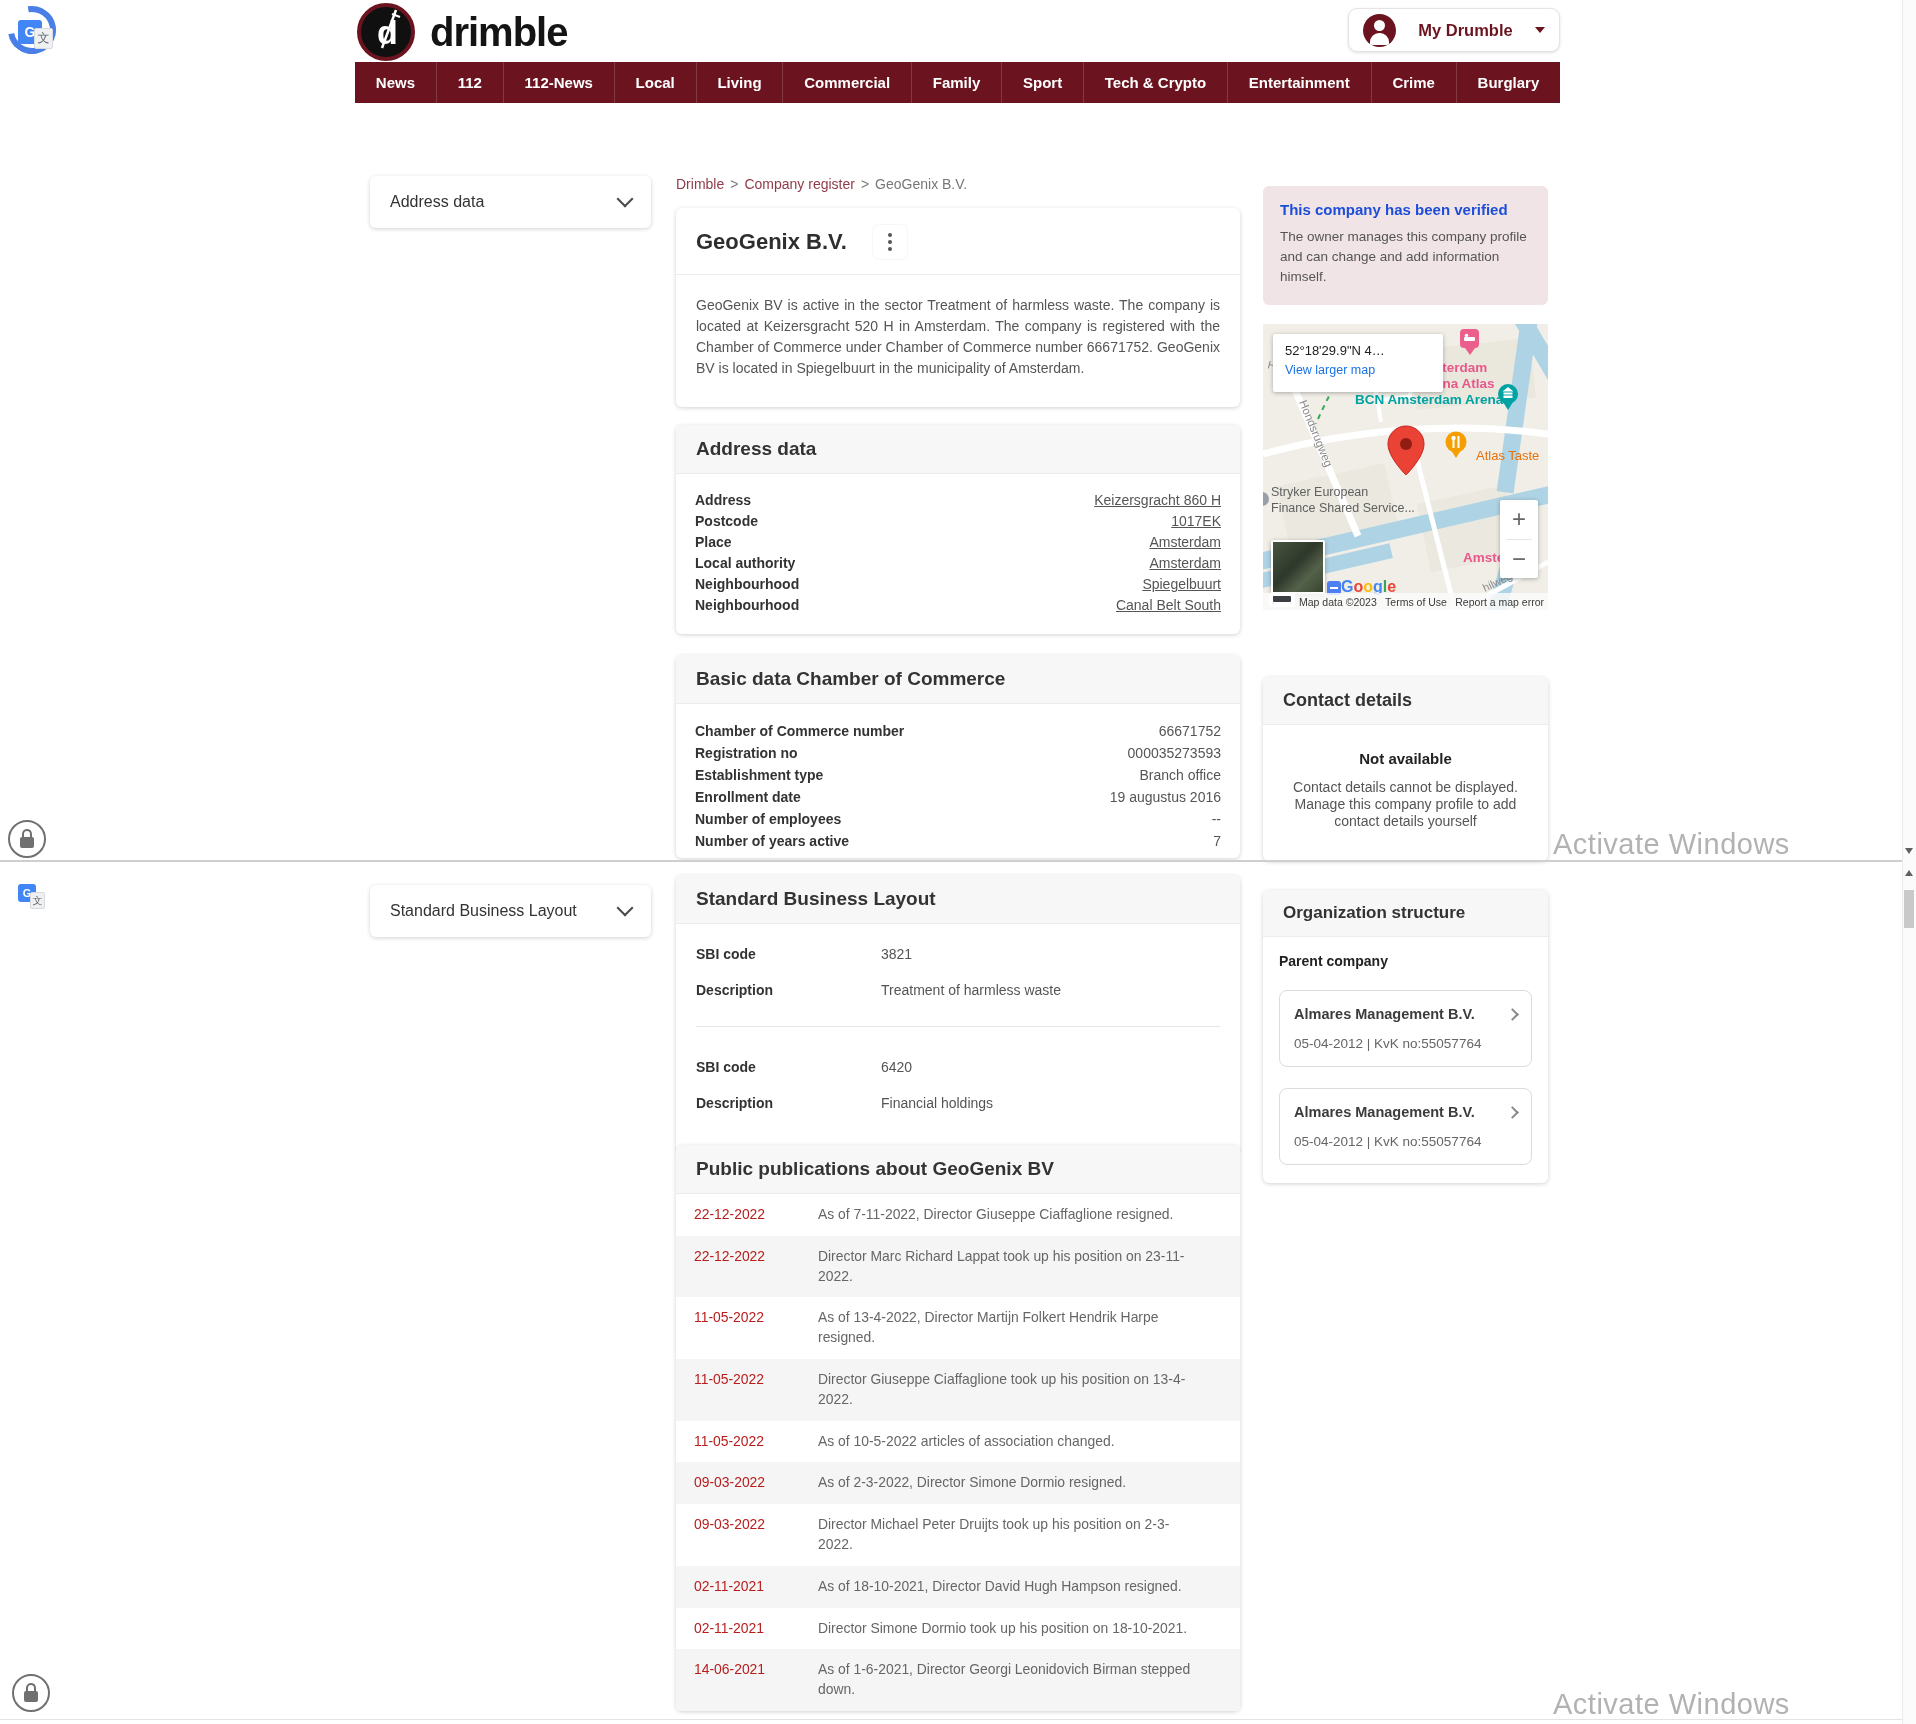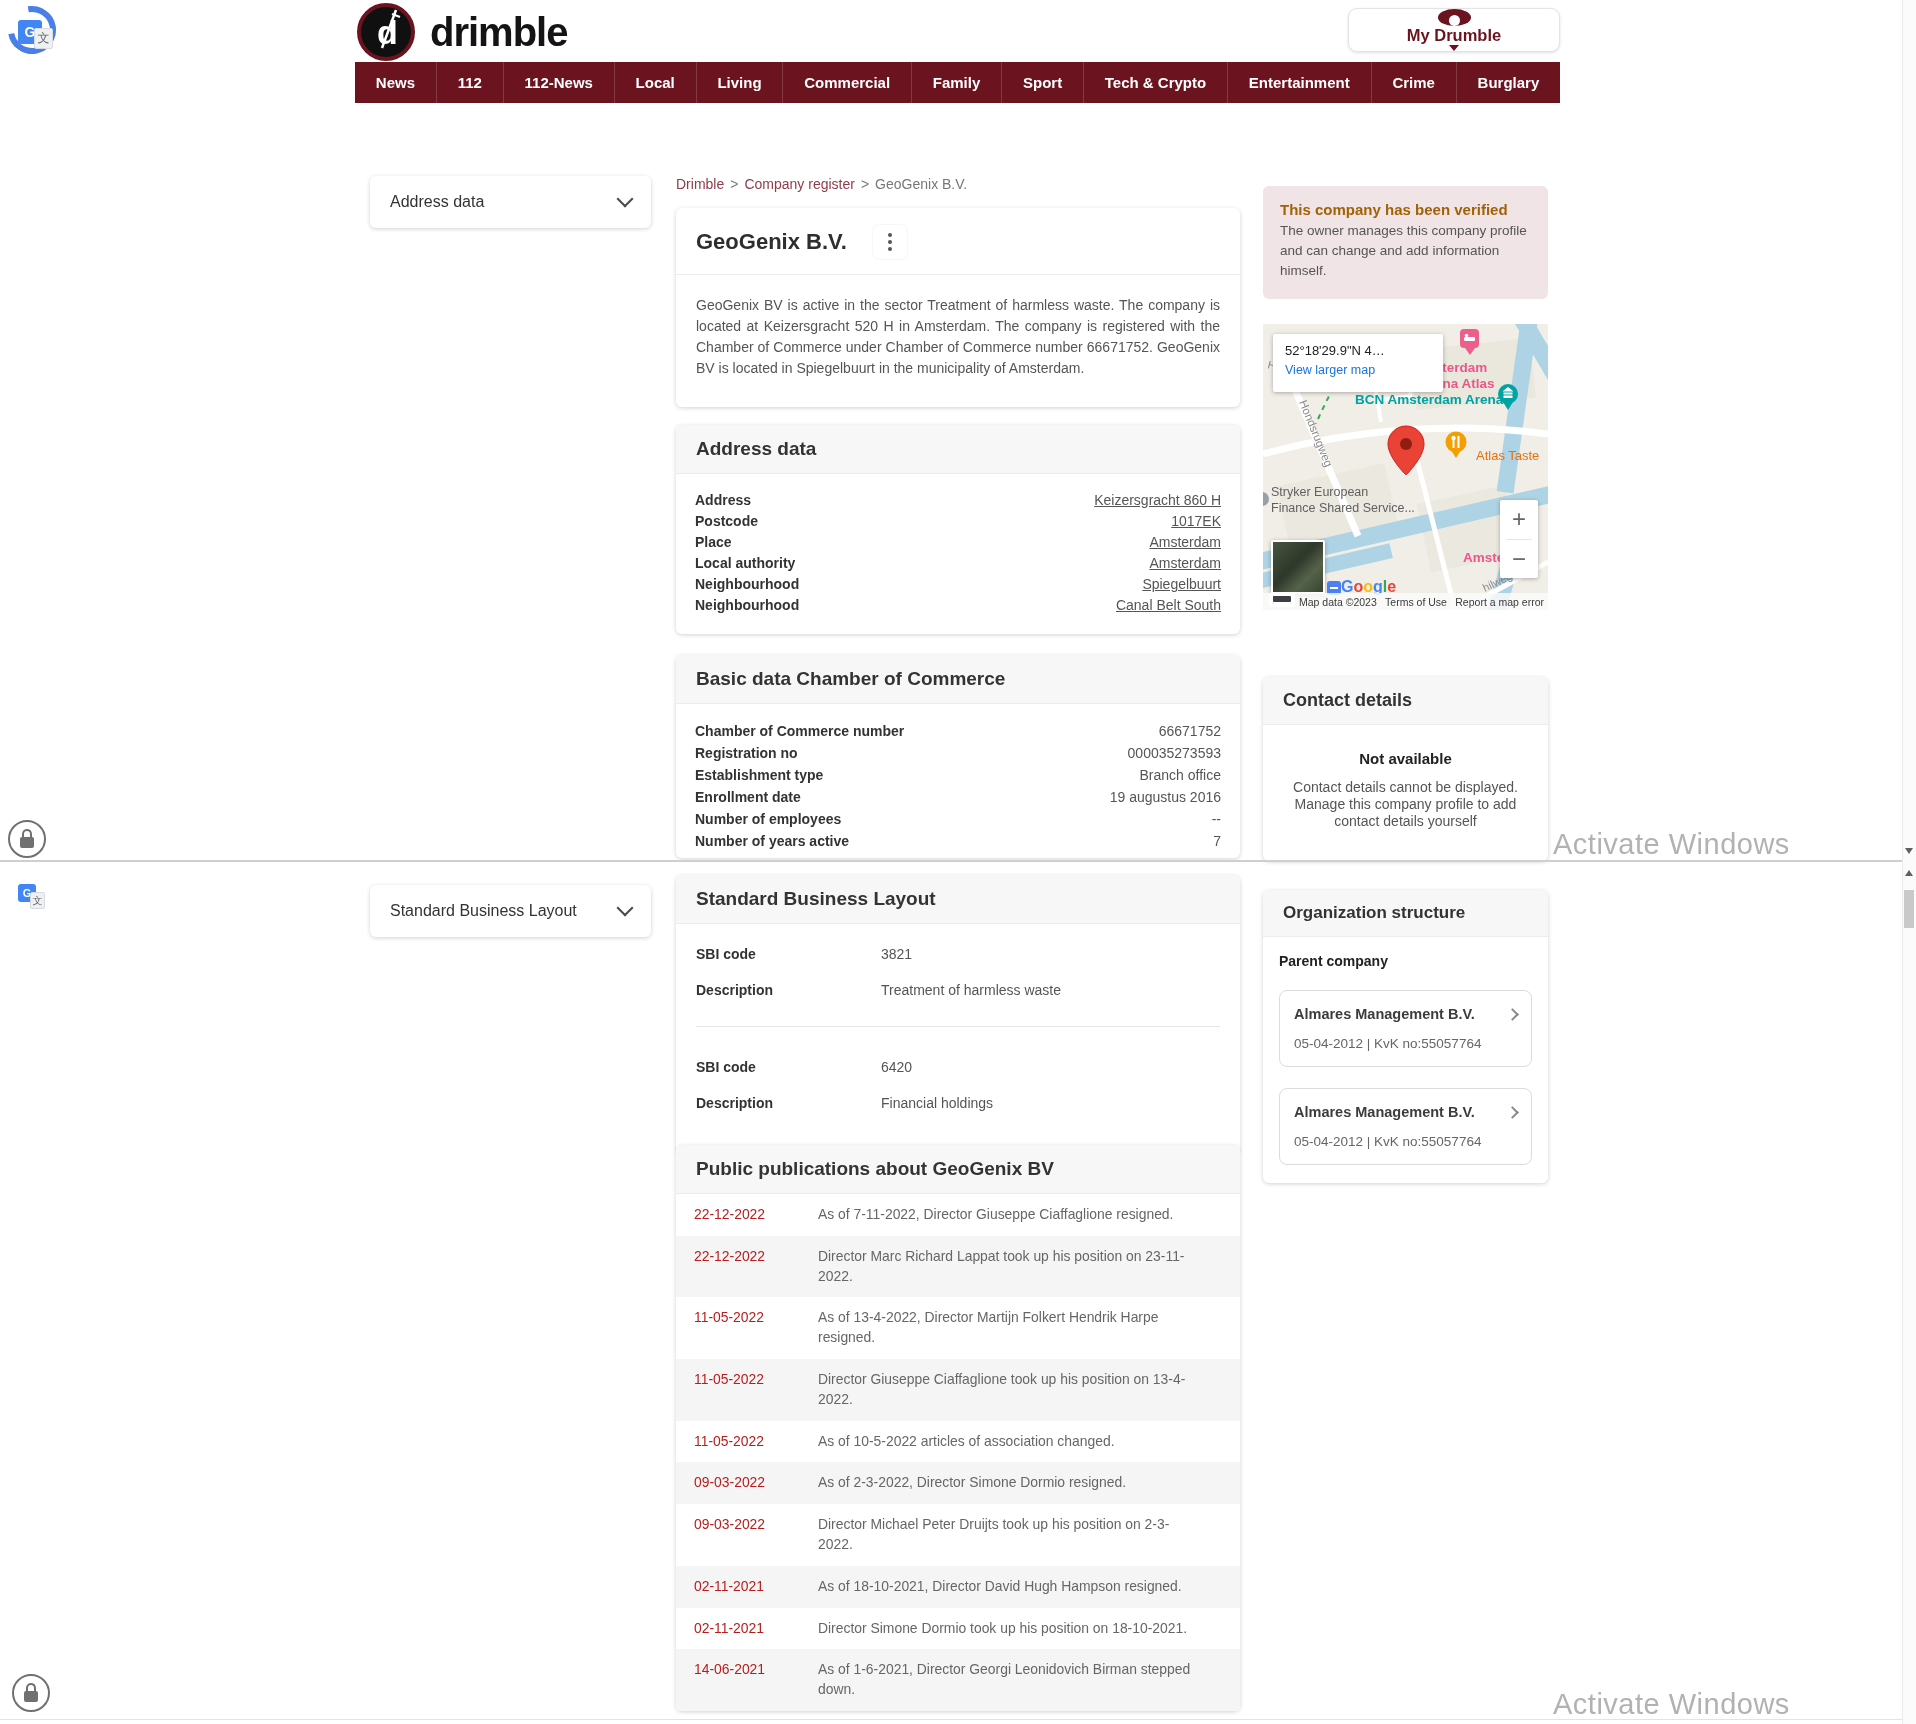--- a/index.html
+++ b/index.html
@@ -7,21 +7,21 @@
   body { width:1916px; height:1724px; position:relative; overflow:hidden;
          font-family:"Liberation Sans", sans-serif; color:#333; }
 
   .abs { position:absolute; }
 
   
   .brand-logo { left:356px; top:2px; width:60px; height:60px; cursor:pointer; }
   .brand-text { left:430px; top:10px; font-size:40px; font-weight:bold; color:#141414; letter-spacing:-1px; cursor:pointer; }
   .account-btn { left:1348px; top:8px; width:212px; height:44px; background:#fff;
       border:1px solid #e4e4e4; border-radius:9px; box-shadow:0 1px 3px rgba(0,0,0,.12);
-      display:flex; align-items:center; padding:0 14px; cursor:pointer;flex-direction:column; }
+      display:flex; align-items:center; padding:0 14px; cursor:pointer; }
   .person-badge { width:33px; height:33px; border-radius:50%; background:#6b141f; position:relative; overflow:hidden; }
   .person-badge::before { content:""; position:absolute; left:11px; top:6px; width:11px; height:11px; border-radius:50%; background:#fff; }
   .person-badge::after  { content:""; position:absolute; left:7px; top:19px; width:19px; height:12px; border-radius:9px 9px 0 0; background:#fff; }
   .account-label { flex:1; text-align:center; color:#6b141f; font-weight:bold; font-size:16.5px; }
   .caret-down { width:0; height:0; border-left:5px solid transparent; border-right:5px solid transparent; border-top:6px solid #6b141f; }
 
   .nav { left:355px; top:62px; width:1205px; height:41px; background:#6b141f; display:flex; }
   .nav-item { flex:1 1 auto; display:flex; align-items:center; justify-content:center;
       padding:0 10px; color:#fff; font-size:15px; font-weight:bold; cursor:pointer; white-space:nowrap;text-align:center; }
   .nav-item + .nav-item { border-left:1px solid rgba(255,255,255,.16); }
@@ -56,21 +56,21 @@
   .kv-label { font-weight:bold; color:#333; }
   .kv-value { color:#555; }
   .addr .kv-value { text-decoration:underline; cursor:pointer; }
   .coc .kv-row { line-height:22px; }
 
   .addr-card { left:676px; top:425px; width:564px; }
   .coc-card  { left:676px; top:655px; width:564px; height:203px; overflow:hidden; }
 
   
   .verified-box { left:1263px; top:186px; width:285px; background:#f1e4e6; border-radius:6px; padding:15px 17px 18px; }
-  .verified-title { font-size:15px; font-weight:bold; color:#a16207; margin-bottom:3px; }
+  .verified-title { font-size:15px; font-weight:bold; color:#1d4ed8; margin-bottom:9px; }
   .verified-text { font-size:13.5px; color:#555; line-height:20px; }
 
   .contact-card { left:1263px; top:677px; width:285px; height:184px; }
   .contact-head { font-size:18px; }
   .contact-body { padding:25px 18px 18px; text-align:center; }
   .contact-status { font-size:15px; font-weight:bold; color:#222; margin-bottom:12px; }
   .contact-text { font-size:14px; color:#555; line-height:17px; }
 
   
   .map { left:1263px; top:324px; width:285px; height:286px; overflow:hidden; background:#f0eee7; border-radius:2px; }

